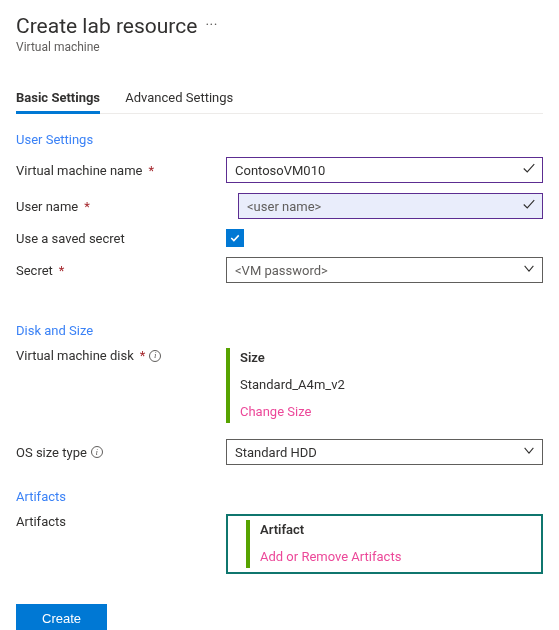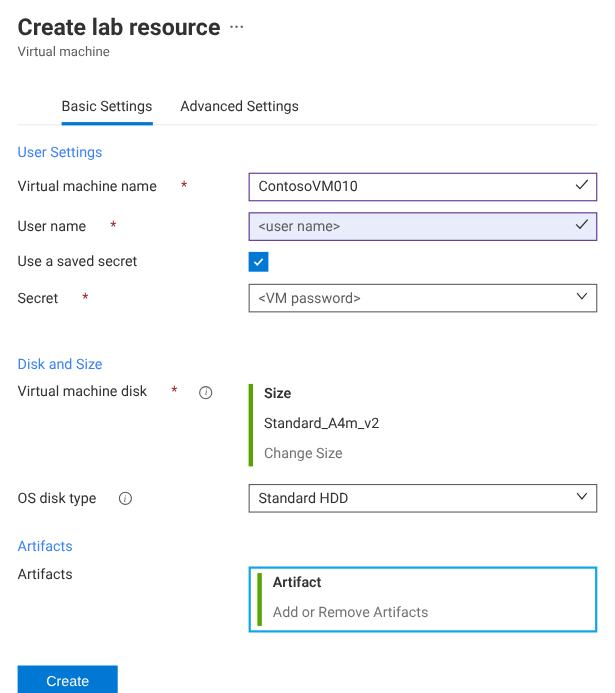--- a/index.html
+++ b/index.html
@@ -6,35 +6,35 @@
   html, body {
     margin: 0; padding: 0;
     font-family: "Segoe UI", -apple-system, BlinkMacSystemFont, Roboto, Arial, sans-serif;
     font-size: 13px;
     color: #323130;
     background: #fff;
     width: 559px;
   }
   .page { padding: 14px 16px 18px 16px; }
 
-  .page-title { font-size: 21px; font-weight: 700; margin: 0 0 2px 0; color: #323130; }
+  .page-title { font-size: 21px; font-weight: 400; margin: 0 0 2px 0; color: #323130; }
   .more-dots { display: inline-block; margin-left: 8px; color: #605e5c; font-size: 14px; position:relative; top:-3px; letter-spacing: 0.5px;}
   .page-subtitle { font-size: 12px; color: #605e5c; margin: 0 0 30px 0; }
 
   .tabs { border-bottom: 1px solid #edebe9; margin-bottom: 18px; }
   .tab {
     display: inline-block;
     padding: 6px 0 8px 0;
     margin-right: 22px;
     font-size: 13px;
     color: #323130;
     cursor: pointer;
     position: relative;
   }
-  .tab.active { font-weight: 400; margin-left: 40px; }
+  .tab.active { font-weight: 700; }
   .tab.active::after {
     content: "";
     position: absolute;
     left: 0; right: 0; bottom: -1px;
     height: 3px;
     background: #0078d4;
   }
 
   .section-heading { font-size: 13px; color: #3b82f6; margin: 8px 0 10px 0; }
 
@@ -42,21 +42,21 @@
     display: flex;
     align-items: center;
     margin-bottom: 10px;
   }
   .form-label {
     flex: 0 0 210px;
     font-size: 13px;
     color: #323130;
     display: flex;
     align-items: center;
-    gap: 20px;
+    gap: 4px;
   }
   .req { color: #a4262c; margin-left: 2px; }
   .info-icon {
     width: 12px; height: 12px;
     border: 1px solid #605e5c;
     border-radius: 50%;
     display: inline-flex;
     align-items: center; justify-content: center;
     font-size: 9px; line-height: 1;
     color: #605e5c;
@@ -69,44 +69,44 @@
     position: relative;
     border: 1px solid #605e5c;
     height: 26px;
     background: #fff;
     display: flex;
     align-items: center;
     padding: 0 24px 0 8px;
     font-size: 13px;
   }
   .input-box.purple { border-color: #5c2d91; }
-  .input-box.blue-fill { border-color: #5c2d91; background: #e9edfb; }
+  .input-box.blue-fill { border-color: #5c2d91; background: #e9edfb; margin-left: 12px; }
   .input-box .chev {
     position: absolute; right: 6px; top: 50%; transform: translateY(-50%);
     color: #323130;
   }
   .placeholder-text { color: #605e5c; }
 
   .checkbox-box {
     width: 18px; height: 18px;
     background: #0078d4;
     display: inline-flex;
     align-items: center; justify-content: center;
   }
   .checkbox-box svg { width: 12px; height: 12px; }
 
   .info-card {
     border-left: 4px solid #57a300;
     padding: 2px 10px 2px 10px;
   }
   .info-card .card-title { font-weight: 600; font-size: 13px; margin: 0 0 2px 0; }
   .info-card .card-line { font-size: 13px; margin: 12px 0 2px 0; }
-  .link { color: #737373; cursor: pointer; }
-
-  .highlight-box { border: 2px solid #0ea5e9; padding: 4px 6px; }
+  .link { color: #ec4899; cursor: pointer; }
+
+  .highlight-box { border: 2px solid #0f766e; padding: 4px 18px; }
 
   .spacer-md { height: 22px; }
   .spacer-sm { height: 6px; }
 
   .create-btn {
     margin-top: 20px;
     background: #0078d4;
     color: #fff;
     border: none;
     padding: 7px 26px;
@@ -218,21 +218,21 @@
         <p class="card-line link">Change Size</p>
       </div>
     </div>
   </div>
 
   <div class="spacer-sm"></div>
 
   
   <div class="form-row">
     <div class="form-label">
-      <span>OS disk type</span>
+      <span>OS size type</span>
       <span class="info-icon">i</span>
     </div>
     <div class="form-control-col">
       <div class="input-box">
         <span>Standard HDD</span>
         <span class="chev">
           <svg class="chev-down" viewBox="0 0 16 16">
               <path d="M3 5 L8 11 L13 5" stroke="#323130" stroke-width="1.2" fill="none"></path>
             </svg>
         </span>

